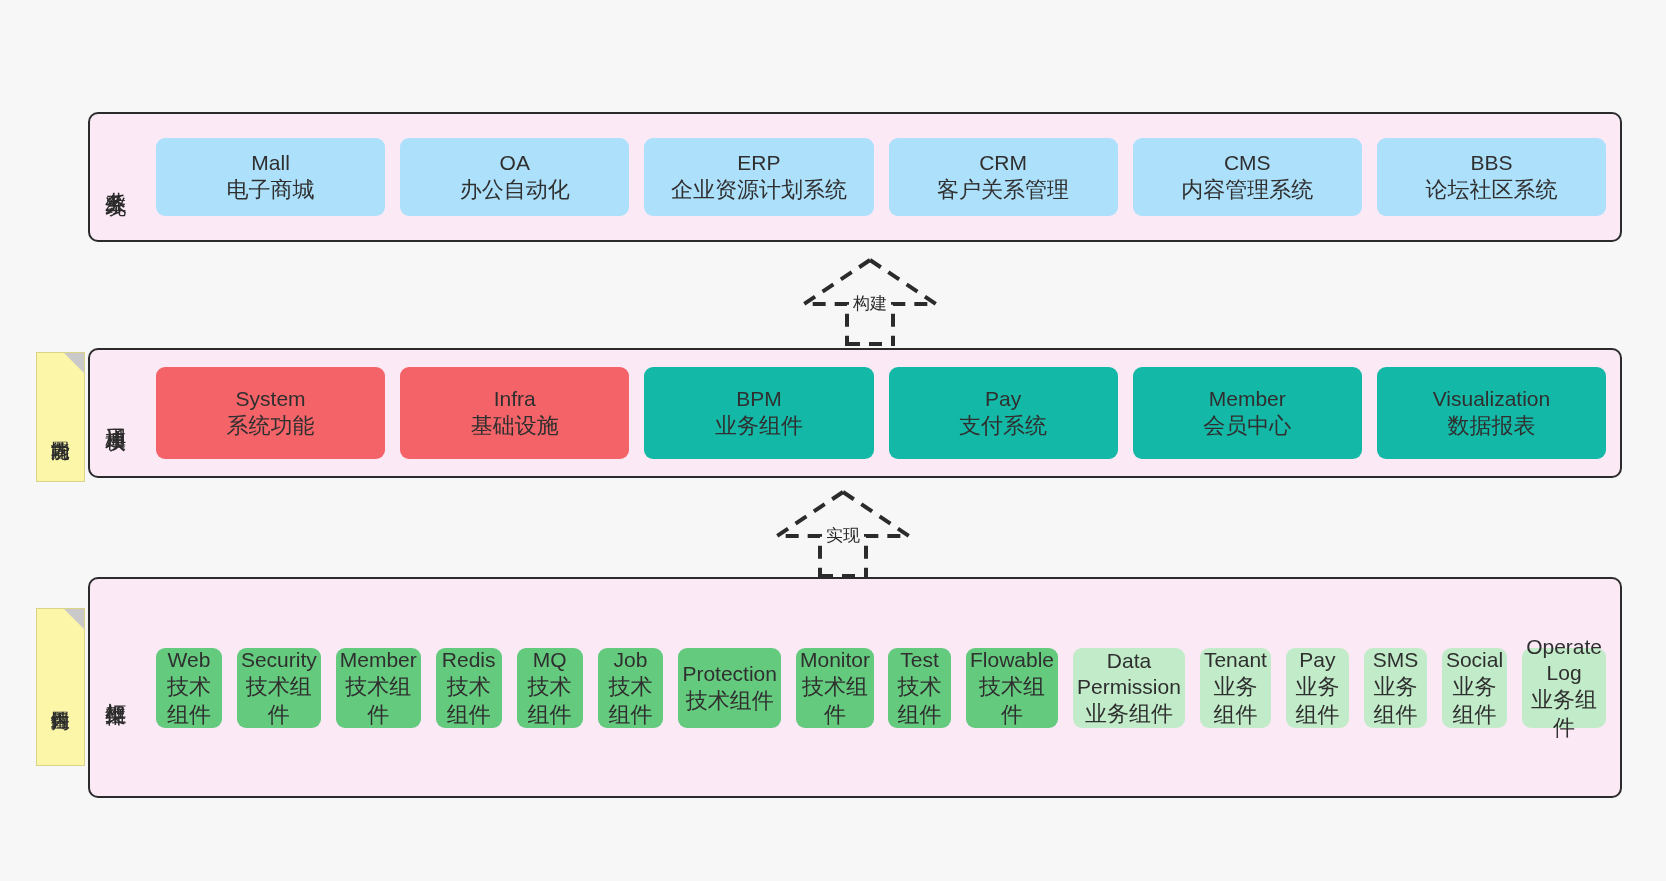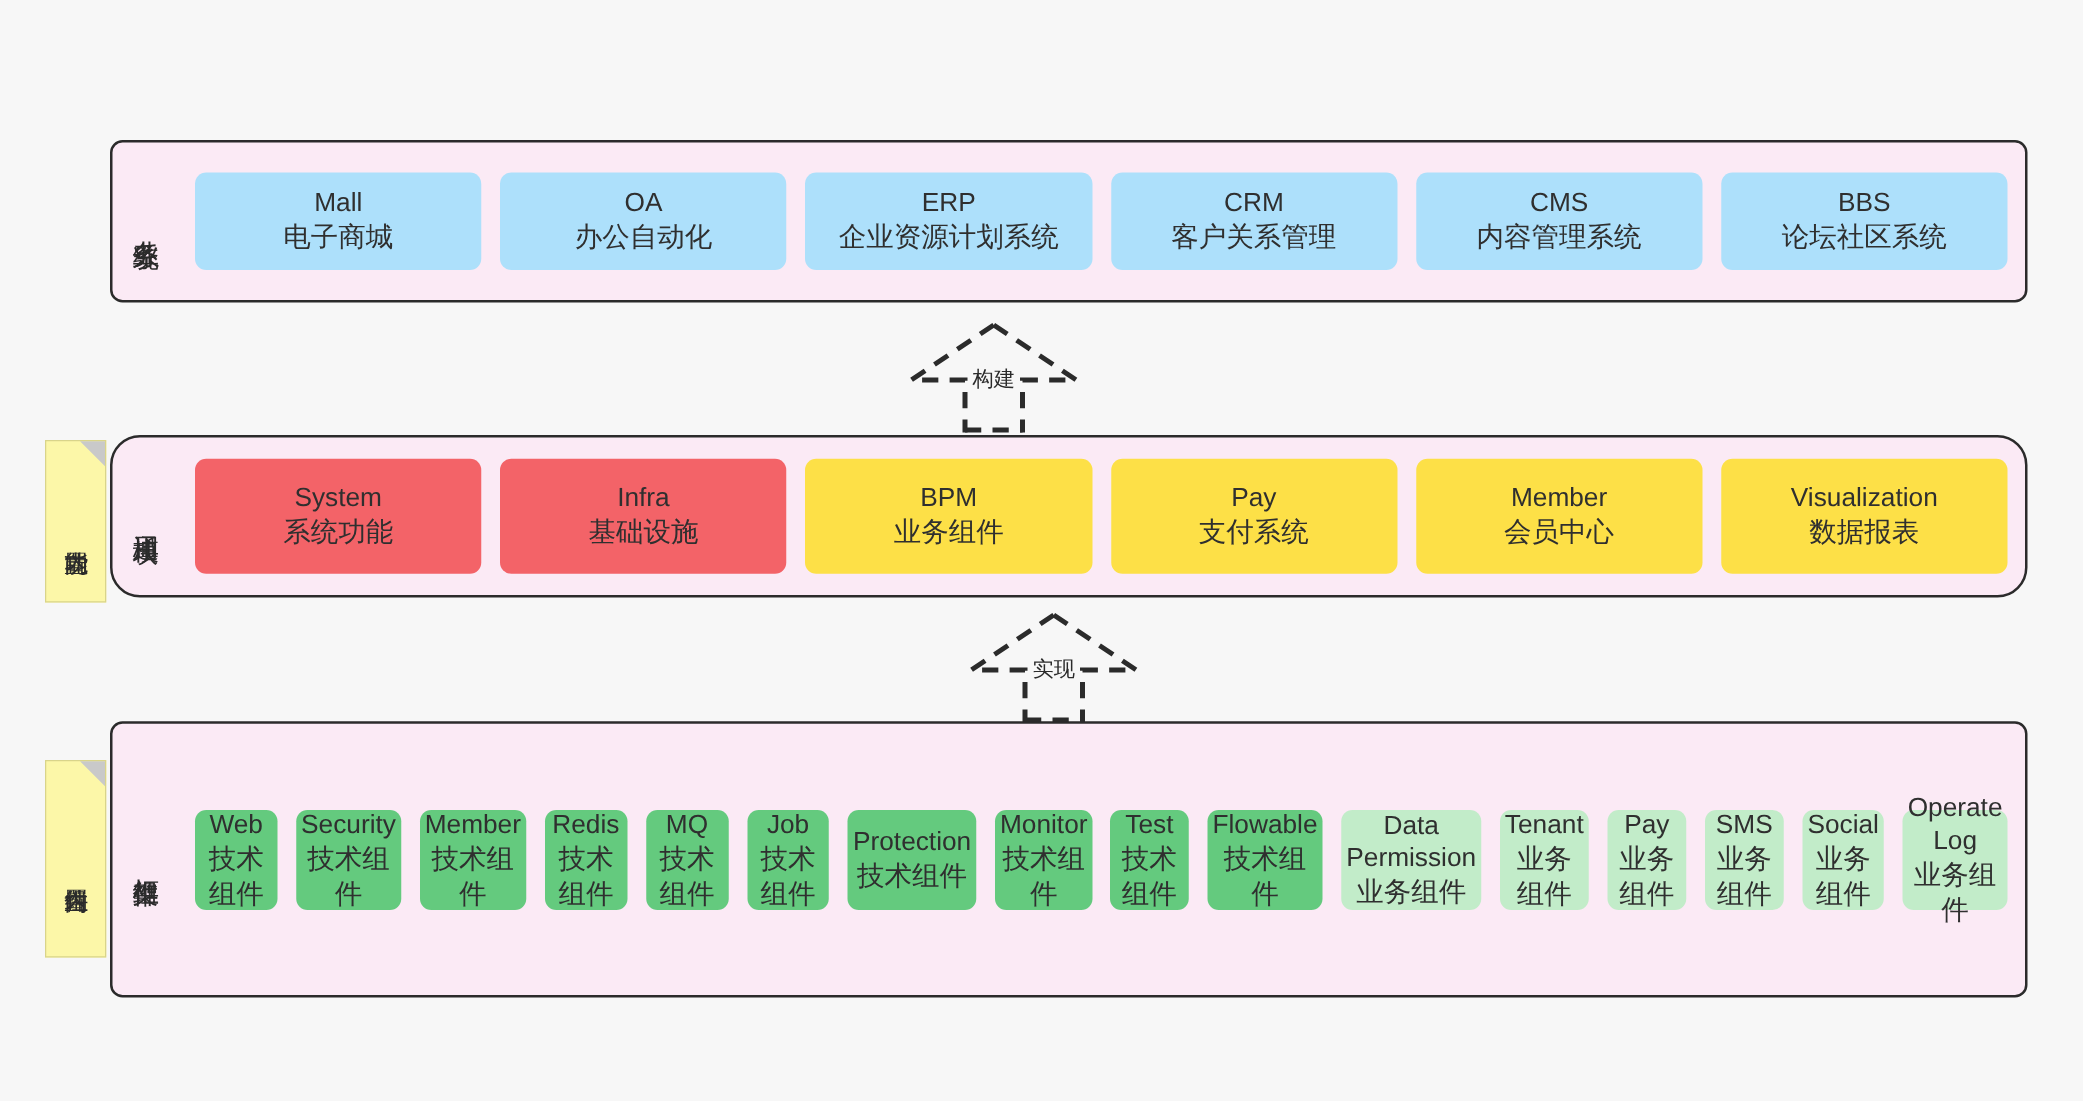--- a/index.html
+++ b/index.html
@@ -71,27 +71,27 @@
     line-height:1.25;
     box-sizing:border-box;
     padding:6px 4px;
     user-select:none;
   }
   .card .en{font-size:21px;color:#2f2f2f;}
   .card .cn{font-size:22px;color:#2f2f2f;}
 
   .card.blue{background:#ade0fb;height:78px;}
   .card.red{background:#f36368;height:92px;}
-  .card.pink{background:#fde047;height:92px;}
+  .card.pink{background:#14b8a6;height:92px;}
   .card.green{background:#64ca7e;height:80px;}
   .card.lightgreen{background:#c2ecc9;height:80px;}
 
   
   #layer-business{left:88px;top:112px;width:1534px;height:130px;}
-  #layer-common{left:88px;top:348px;width:1534px;height:130px;border-radius:24px;}
+  #layer-common{left:88px;top:348px;width:1534px;height:130px;}
   #layer-framework{left:88px;top:577px;width:1534px;height:221px;}
 
   
   .note{
     position:absolute;
     width:49px;
     background:#fcf7a8;
     border:1px solid #d9d48a;
     box-sizing:border-box;
     display:flex;
@@ -111,21 +111,21 @@
     top:0;right:0;
     width:0;height:0;
     border-left:20px solid transparent;
     border-top:20px solid #c9c9c9;
   }
   #note-common{left:36px;top:352px;height:130px;}
   #note-framework{left:36px;top:608px;height:158px;}
 
   
   .arrow{position:absolute;}
-  #arrow-build{left:720px;top:258px;width:150px;height:88px;font-family:Liberation Serif, serif;}
+  #arrow-build{left:795px;top:258px;width:150px;height:88px;font-family:Liberation Serif, serif;}
   #arrow-impl{left:768px;top:490px;width:150px;height:88px;text-align:center;}
   .arrow svg{display:block;overflow:visible;}
   .arrow .alabel{
     position:absolute;
     left:50%;
     transform:translateX(-50%);
     top:34px;
     font-size:17px;
     color:#2b2b2b;
     background:transparent;

